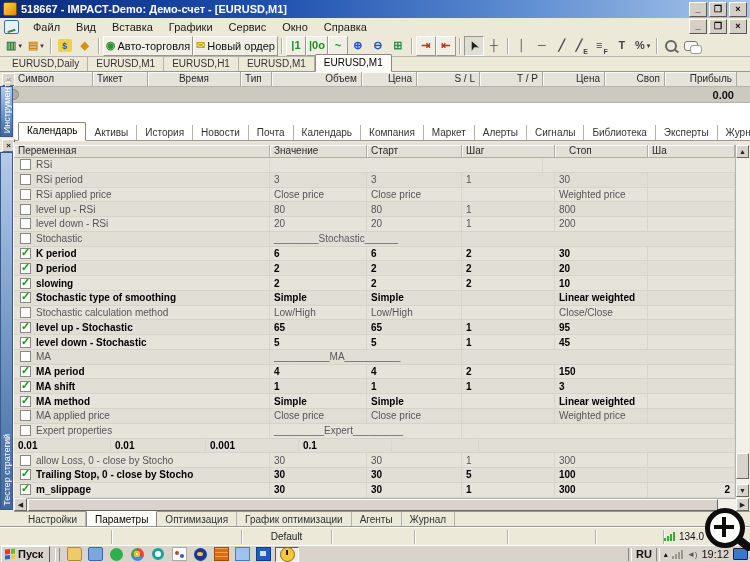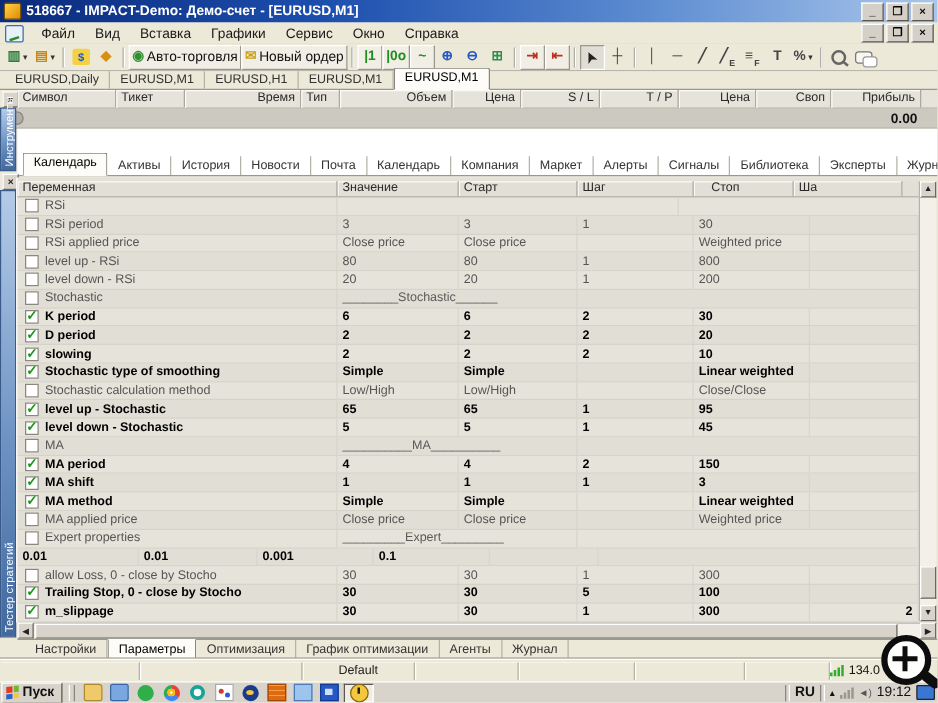--- a/index.html
+++ b/index.html
@@ -294,21 +294,21 @@
     <span class="ctab">EURUSD,M1</span>
     <span class="ctab">EURUSD,H1</span>
     <span class="ctab">EURUSD,M1</span>
     <span class="ctab active">EURUSD,M1</span>
   </div>
 
 <div class="abs panel-close" style="left:2px;top:73px;">×</div>
 <div class="abs trade-header" id="trade-header">
     <span class="th-cell" style="width: 79px; text-align: left;">Символ</span>
     <span class="th-cell" style="width: 55px; text-align: left;">Тикет</span>
-    <span class="th-cell" style="width: 93px; text-align: right;">Время</span>
+    <span class="th-cell" style="width: 93px; text-align: center;">Время</span>
     <span class="th-cell" style="width: 31px; text-align: left;">Тип</span>
     <span class="th-cell" style="width: 90px; text-align: right;">Объем</span>
     <span class="th-cell" style="width: 55px; text-align: right;">Цена</span>
     <span class="th-cell" style="width: 63px; text-align: right;">S / L</span>
     <span class="th-cell" style="width: 63px; text-align: right;">T / P</span>
     <span class="th-cell" style="width: 62px; text-align: right;">Цена</span>
     <span class="th-cell" style="width: 60px; text-align: right;">Своп</span>
     <span class="th-cell" style="width: 72px; text-align: right;">Прибыль</span>
   </div>
 <div class="abs balance-row">
@@ -340,21 +340,21 @@
 <div class="abs vstrip" style="left:0;top:152px;height:358px;">
   <span class="vtext">Тестер стратегий</span>
 </div>
 
 <div class="abs tester-panel"></div>
 <div class="t-header" id="t-header">
     <span class="t-hcell" style="width: 256px;">Переменная</span>
     <span class="t-hcell" style="width: 97px;">Значение</span>
     <span class="t-hcell" style="width: 95px;">Старт</span>
     <span class="t-hcell" style="width: 93px;">Шаг</span>
-    <span class="t-hcell" style="width: 80px; padding-left: 14px;">Стоп</span>
+    <span class="t-hcell" style="width: 93px; padding-left: 14px;">Стоп</span>
     <span class="t-hcell" style="width: 87px;">Ша</span>
   </div>
 <div class="t-rows" id="t-rows">
     <div class="t-row">
       <span class="t-cell" style="width: 256px;">
         <span class="cbx"></span>
         <span>RSi</span>
       </span>
       <span class="t-cell" style="width: 273px;"></span>
     </div>

